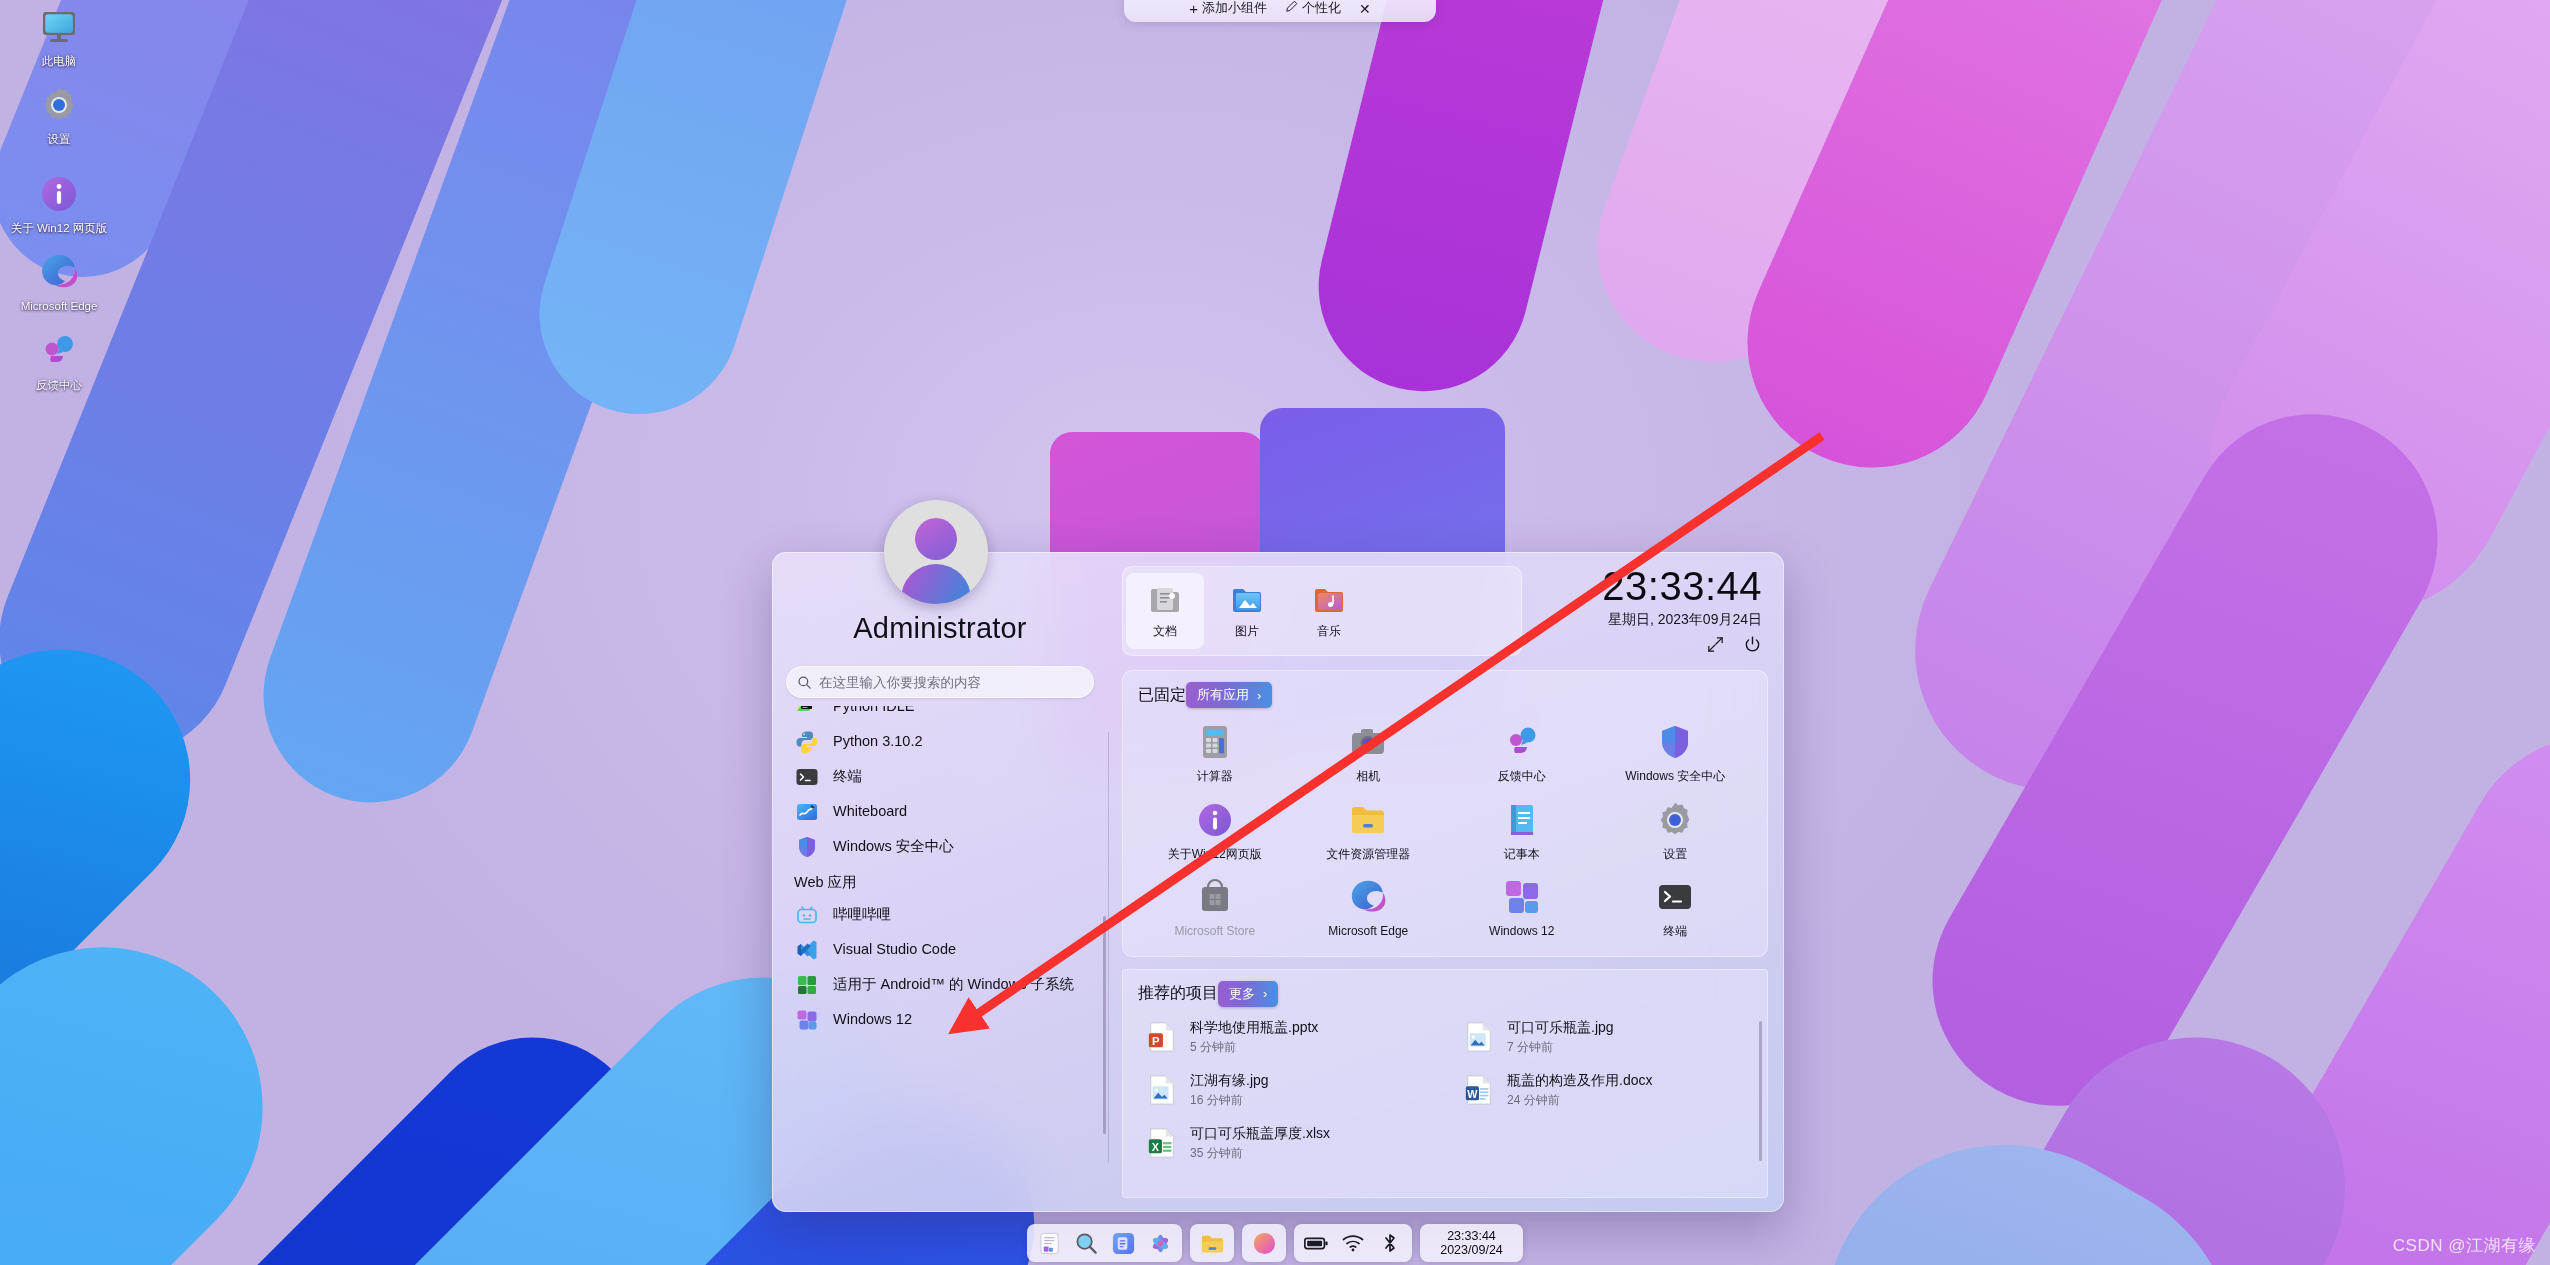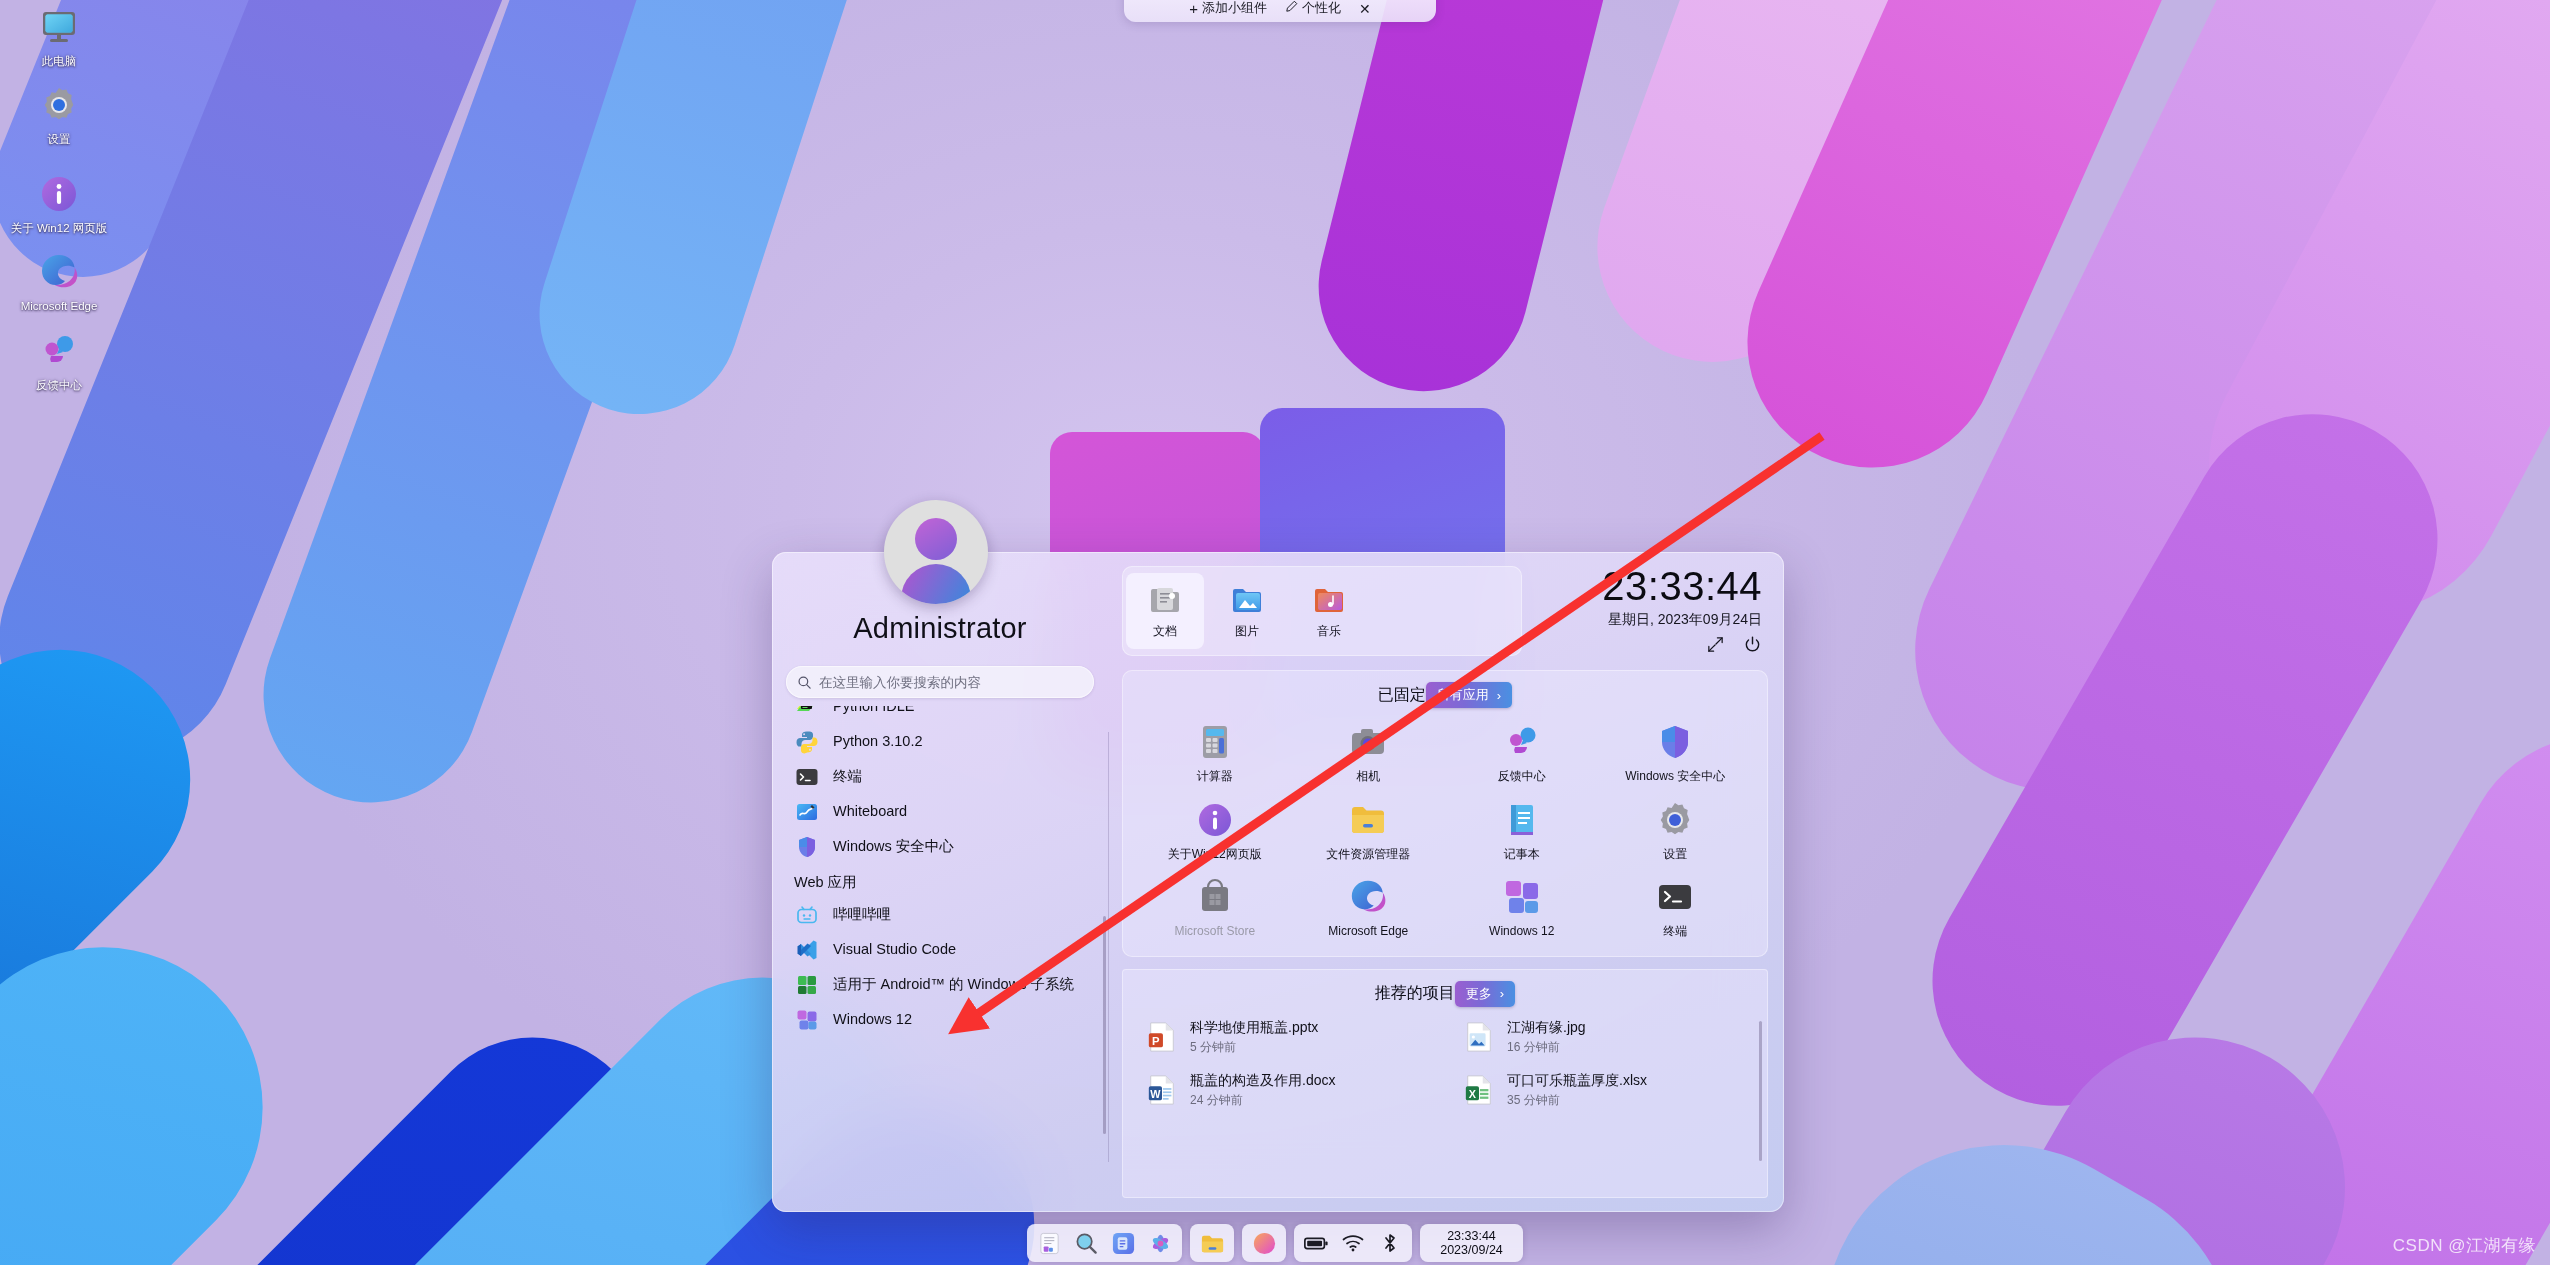--- a/index.html
+++ b/index.html
@@ -216,21 +216,21 @@
   #clock-actions .ca { cursor: pointer; display:flex; }
 
   
   #pinned-panel {
     border-radius: 10px;
     background: rgba(232,228,251,.52);
     box-shadow: 0 0 0 1px rgba(255,255,255,.38) inset;
     padding: 12px 16px 14px 16px;
   }
   .panel-head {
-    display: flex; align-items: center; justify-content: center;
+    display: flex; align-items: center; justify-content: flex-start;
     margin-bottom: 6px;
   }
   .panel-title { font-size: 16px; color: #0e0e18; }
   .pill-btn {
     display: flex; align-items: center; gap: 8px;
     height: 26px; padding: 0 11px;
     border-radius: 5px;
     background: linear-gradient(90deg, #9a5ed0 0%, #7b6ad6 45%, #4a90e2 100%);
     color: #fff; font-size: 13px;
     cursor: pointer;
@@ -892,20 +892,35 @@
               <rect x="1" y="13" width="15" height="15" rx="2" fill="#d04a28"></rect>
               <text x="8.5" y="25" font-size="12" fill="#fff" text-anchor="middle" font-family="Liberation Sans, sans-serif" font-weight="bold">P</text>
             </svg>
           </span>
           <span class="rtxt">
             <span class="rname" style="display:block;">科学地使用瓶盖.pptx</span>
             <span class="rtime" style="display:block;">5 分钟前</span>
           </span>
         </div>
 
+        <div class="rec-item">
+          <span class="ri">
+            <svg width="30" height="32" viewBox="0 0 30 34">
+              <path d="M3 2h16l8 8v22H3z" fill="#fff" stroke="#c9c9d2" stroke-width="1"></path>
+              <path d="M19 2l8 8h-8z" fill="#e4e4ea"></path>
+              <rect x="5" y="13" width="17" height="14" rx="1.5" fill="#cfe6f8"></rect>
+              <path d="M6 26l5-6 4 4.5 2.5-2.5 3.5 4z" fill="#2f6fc0"></path>
+              <circle cx="9" cy="17" r="1.7" fill="#fff"></circle>
+            </svg>
+          </span>
+          <span class="rtxt">
+            <span class="rname" style="display:block;">可口可乐瓶盖.jpg</span>
+            <span class="rtime" style="display:block;">7 分钟前</span>
+          </span>
+        </div>
 
         <div class="rec-item">
           <span class="ri">
             <svg width="30" height="32" viewBox="0 0 30 34">
               <path d="M3 2h16l8 8v22H3z" fill="#fff" stroke="#c9c9d2" stroke-width="1"></path>
               <path d="M19 2l8 8h-8z" fill="#e4e4ea"></path>
               <rect x="5" y="13" width="17" height="14" rx="1.5" fill="#cfe6f8"></rect>
               <path d="M6 26l5-6 4 4.5 2.5-2.5 3.5 4z" fill="#2f6fc0"></path>
               <circle cx="9" cy="17" r="1.7" fill="#fff"></circle>
             </svg>

